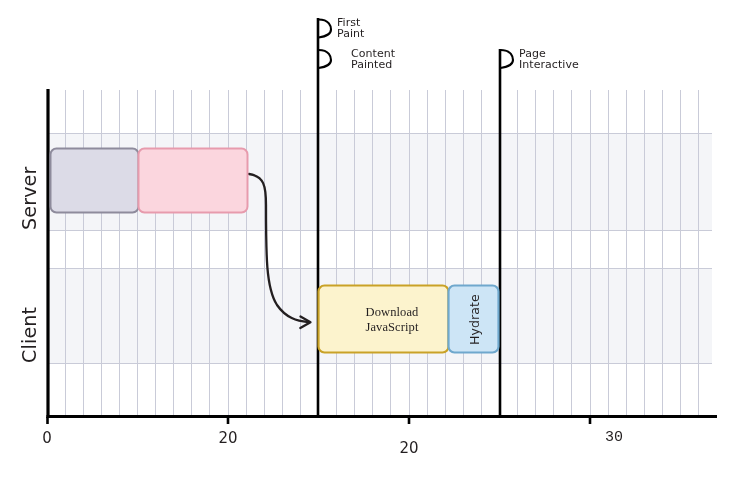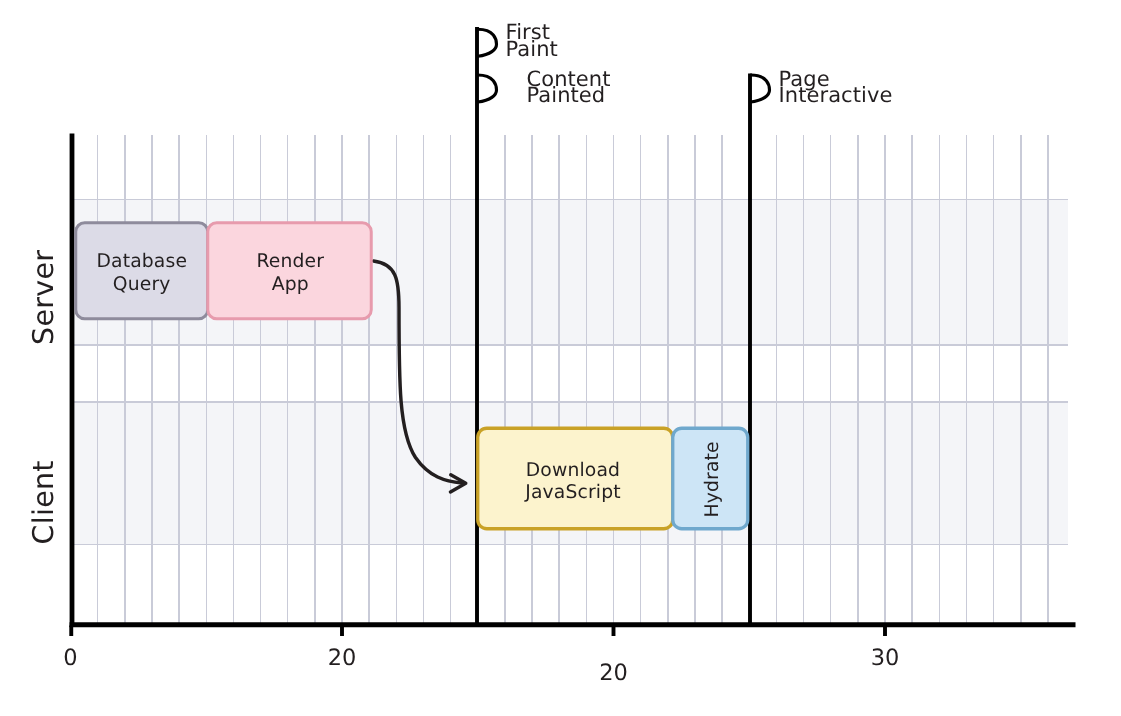--- a/index.html
+++ b/index.html
@@ -29,21 +29,21 @@
     white-space:pre-line;
   }
   .boxlabel.vert{
     writing-mode:vertical-rl;
     transform:rotate(180deg);
   }
 
   
   .mklabel{
     position:absolute;
-    font-size:14px;
+    font-size:11px;
     line-height:11.4px;
     color:#231f20;
     white-space:pre-line;
     letter-spacing:.05px;
   }
 
   
   .lanelabel{
     position:absolute;
     font-size:19px;
@@ -151,33 +151,29 @@
       <rect x="50.5" y="148.5" width="88" height="64" rx="6" ry="6" fill="#dcdbe7" stroke="#8e8b9c" stroke-width="2"></rect>
       <rect x="138.5" y="148.5" width="109" height="64" rx="6" ry="6" fill="#fbd6de" stroke="#e79bad" stroke-width="2"></rect>
       <rect x="318.5" y="285.5" width="130" height="67" rx="6" ry="6" fill="#fcf3cd" stroke="#c9a227" stroke-width="2.2"></rect>
       <rect x="448.5" y="285.5" width="50" height="67" rx="6" ry="6" fill="#cde5f6" stroke="#6fa8cd" stroke-width="2.2"></rect>
     </g>
   </svg>
 
   <div class="lanelabel" style="left:18px;top:140px;height:90px;">Server</div>
   <div class="lanelabel" style="left:18px;top:278px;height:85px;">Client</div>
 
-  <div class="boxlabel" style="left:50px;top:149px;width:89px;height:64px;">Database
-Query</div>
-  <div class="boxlabel" style="left:139px;top:149px;width:109px;height:64px;">Render
-App</div>
-  <div class="boxlabel" style="left:306px;top:286px;width:152px;height:67px;">Download
+  <div class="boxlabel" style="left:316px;top:286px;width:152px;height:67px;font-family:Liberation Serif, serif;">Download
 JavaScript</div>
   <div class="boxlabel vert" style="left:449px;top:286px;width:50px;height:67px;">Hydrate</div>
 
   <div class="mklabel" style="left:337px;top:17px;">First
 Paint</div>
   <div class="mklabel" style="left:351px;top:48px;">Content
 Painted</div>
   <div class="mklabel" style="left:519px;top:48px;">Page
 Interactive</div>
 
   <div class="xtick" style="left:47px;top:429px;">0</div>
   <div class="xtick" style="left:228px;top:429px;">20</div>
   <div class="xtick" style="left:409px;top:429px;margin-top:10px;">20</div>
-  <div class="xtick" style="left:590px;top:429px;">30</div>
+  <div class="xtick" style="left:614px;top:429px;font-family:Liberation Mono, monospace;">30</div>
 
 </div>
 
 </body></html>

